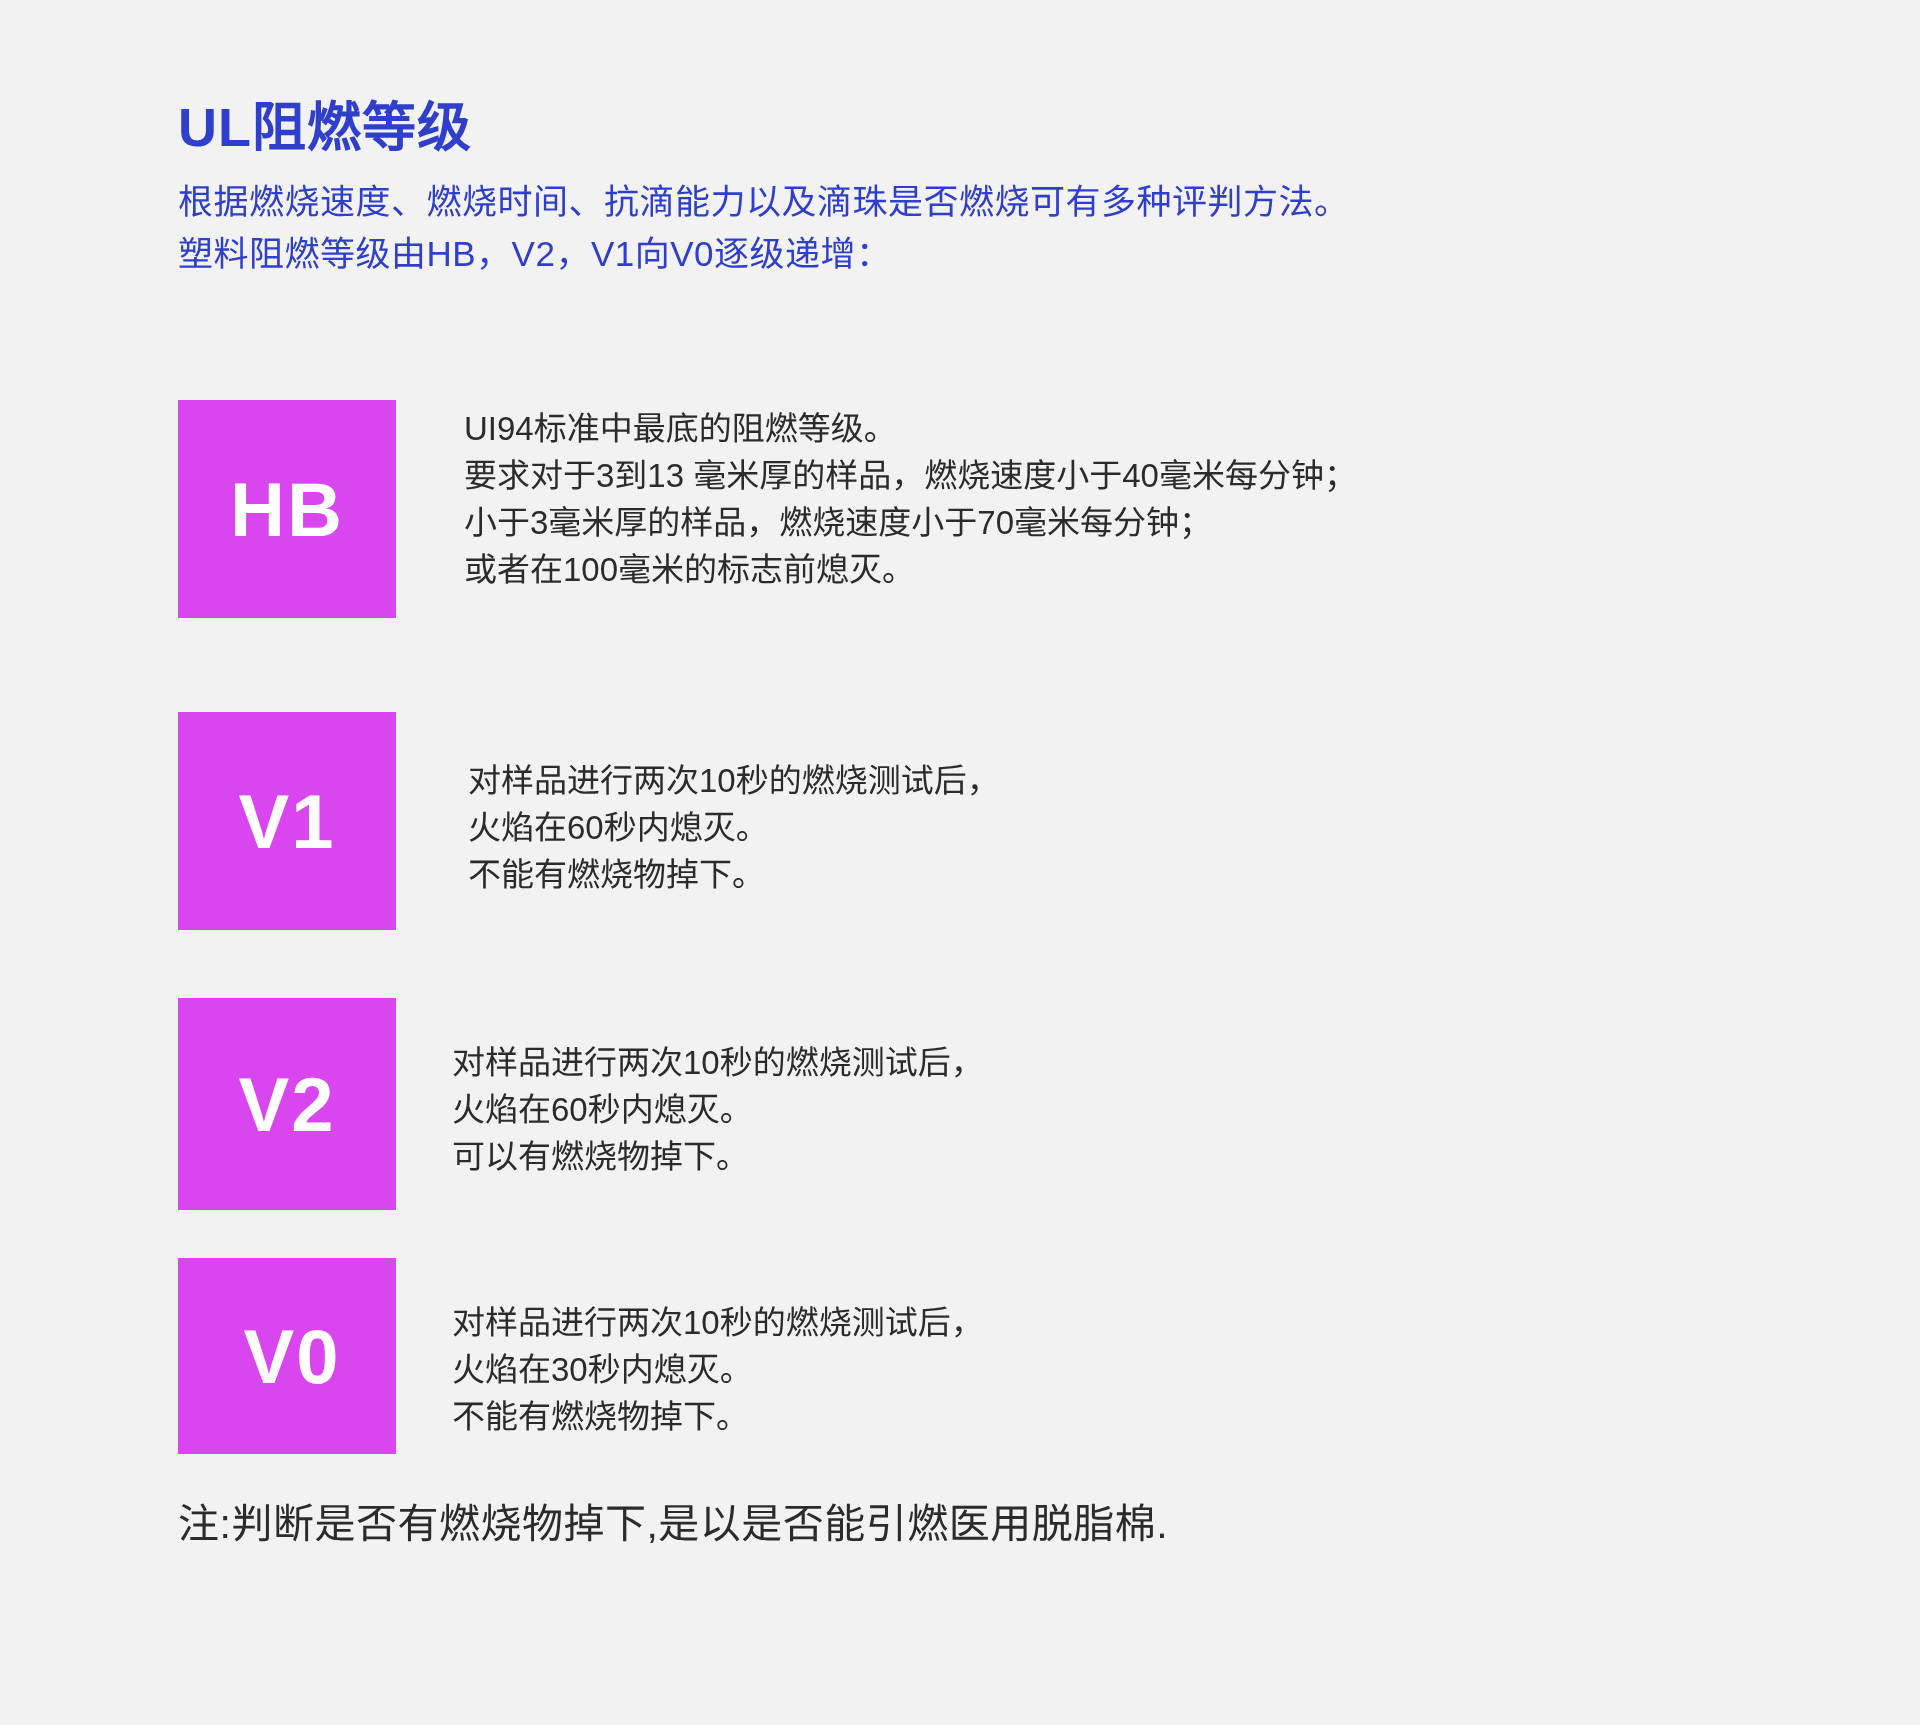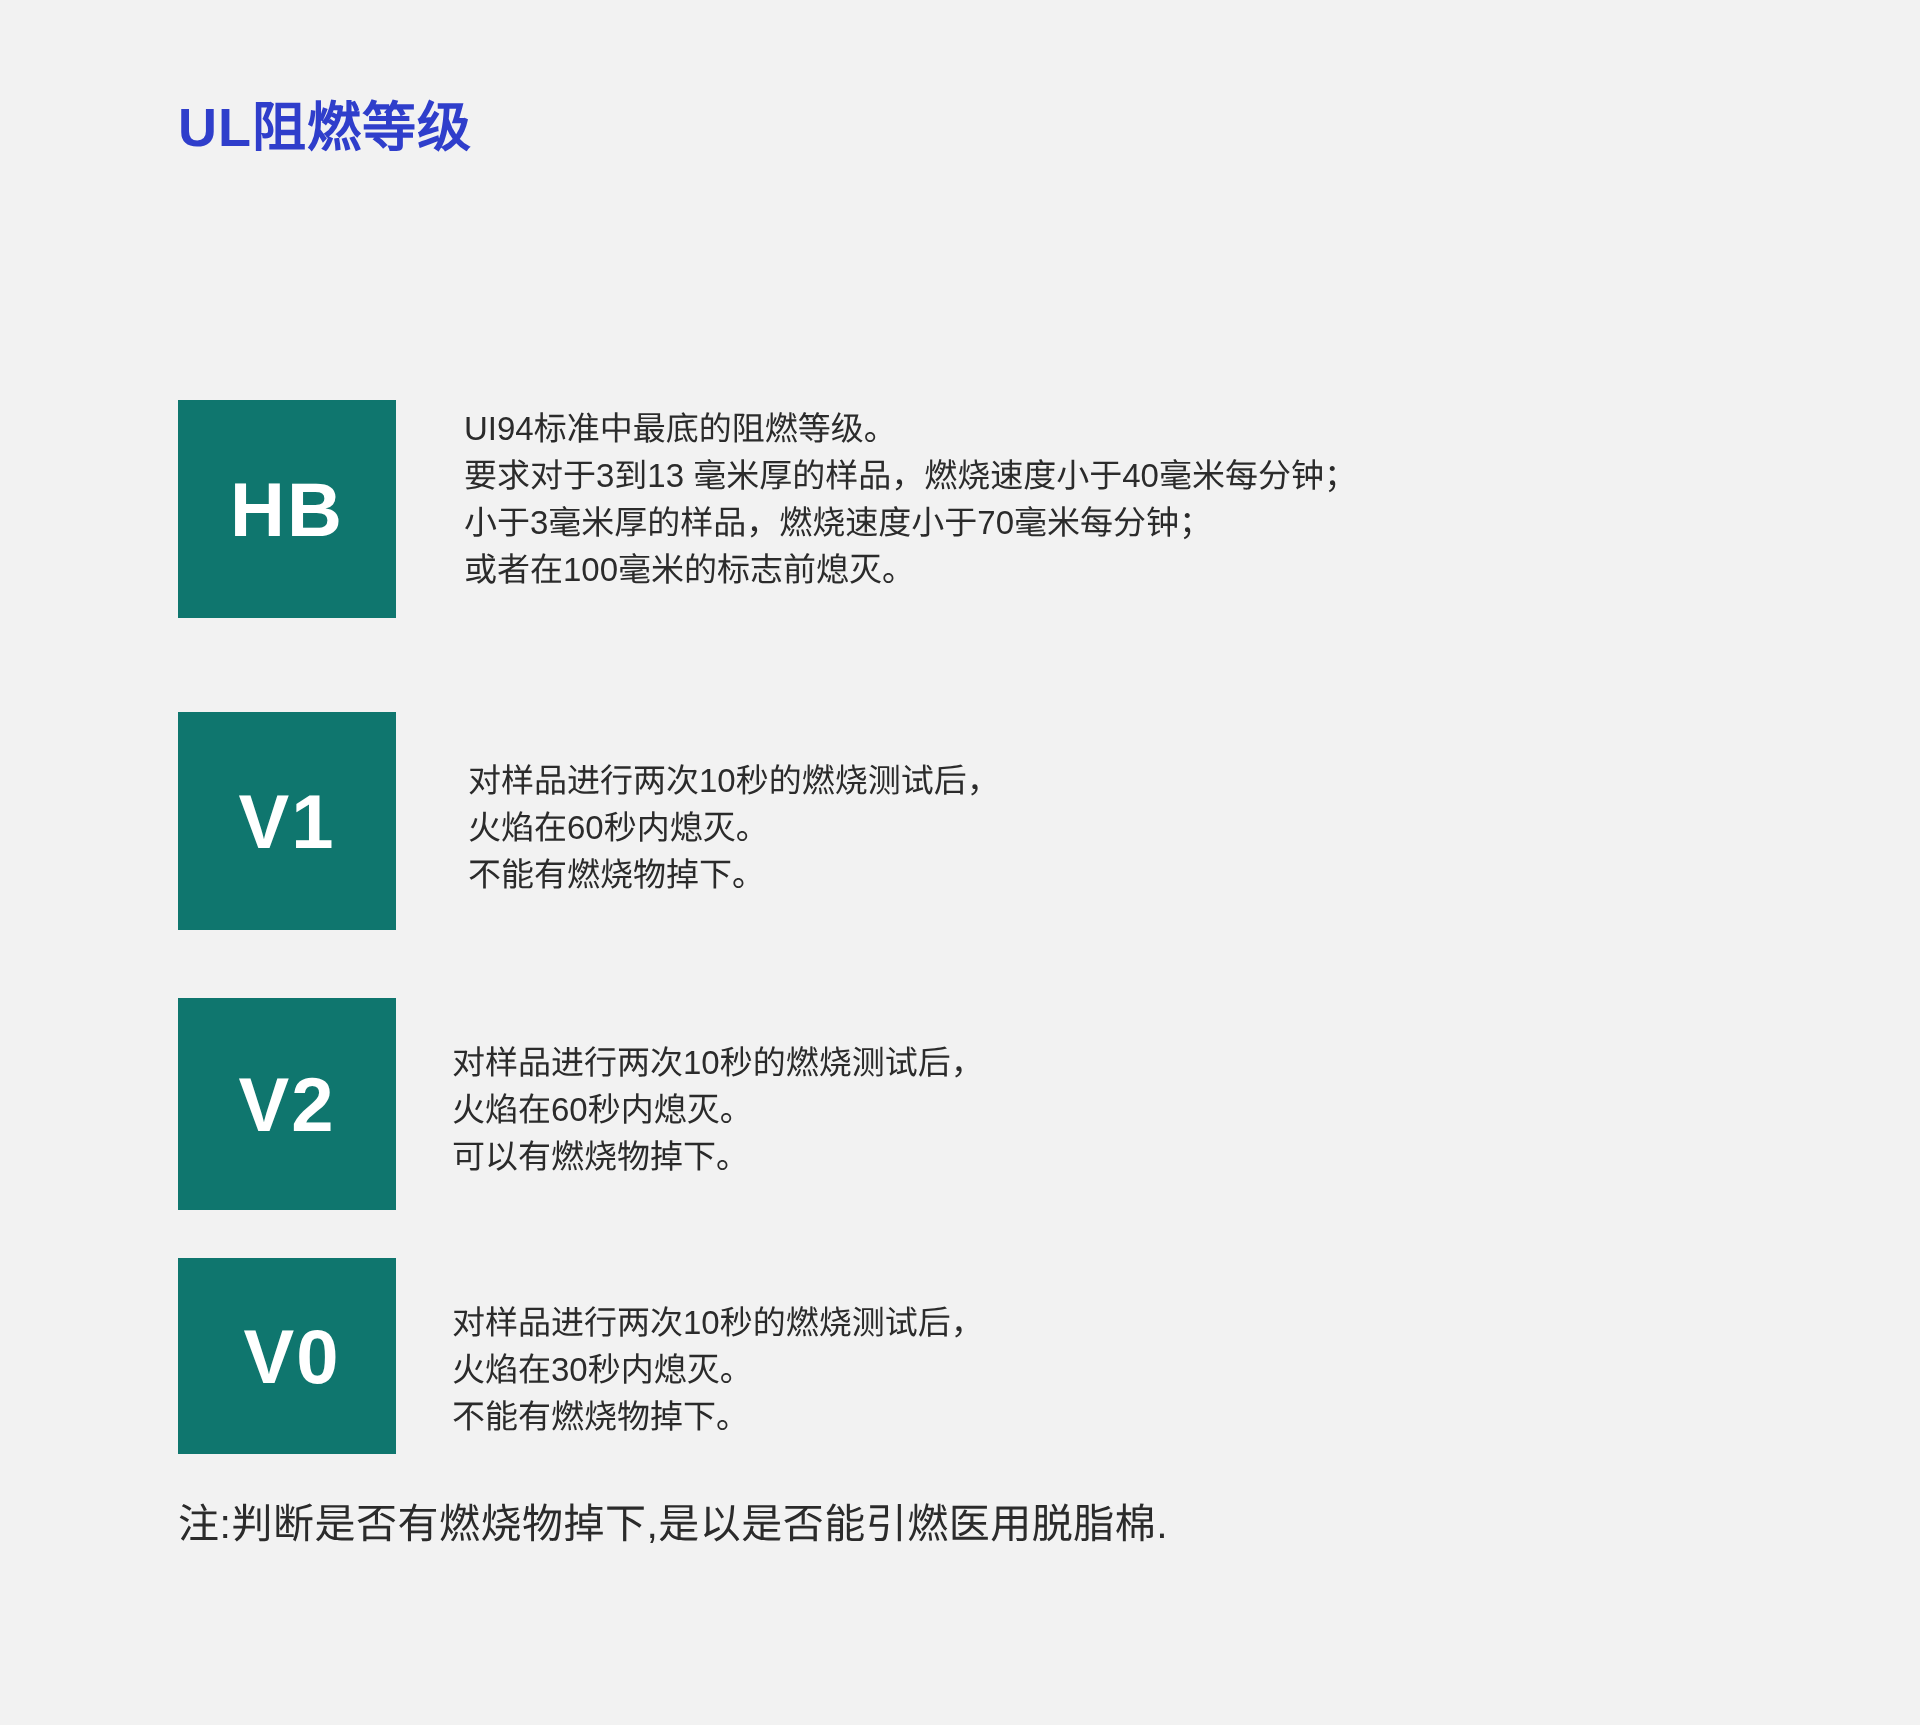--- a/index.html
+++ b/index.html
@@ -55,21 +55,21 @@
   }
   .grade-row {
     display: flex;
     align-items: flex-start;
     margin-bottom: 0;
   }
   .badge {
     flex: 0 0 auto;
     width: 218px;
     height: 218px;
-    background: #0f766e;
+    background: #d946ef;
     color: #ffffff;
     display: flex;
     align-items: center;
     justify-content: center;
     font-size: 76px;
     font-weight: bold;
     letter-spacing: 2px;
     box-sizing: border-box;
   }
   .desc {
@@ -106,20 +106,24 @@
     white-space: nowrap;
   }
 </style>
 </head>
 <body>
 
 <div class="page">
 
   <div class="content">
     <h1 class="title">UL阻燃等级</h1>
+    <p class="intro">
+      <span class="intro-line">根据燃烧速度、燃烧时间、抗滴能力以及滴珠是否燃烧可有多种评判方法。</span>
+      <span class="intro-line">塑料阻燃等级由HB，V2，V1向V0逐级递增：</span>
+    </p>
   </div>
 
   <div class="grades">
 
     <div class="grade-row row-hb">
       <div class="badge">HB</div>
       <div class="desc">
         <span class="line">UI94标准中最底的阻燃等级。</span>
         <span class="line">要求对于3到13 毫米厚的样品，燃烧速度小于40毫米每分钟；</span>
         <span class="line">小于3毫米厚的样品，燃烧速度小于70毫米每分钟；</span>

